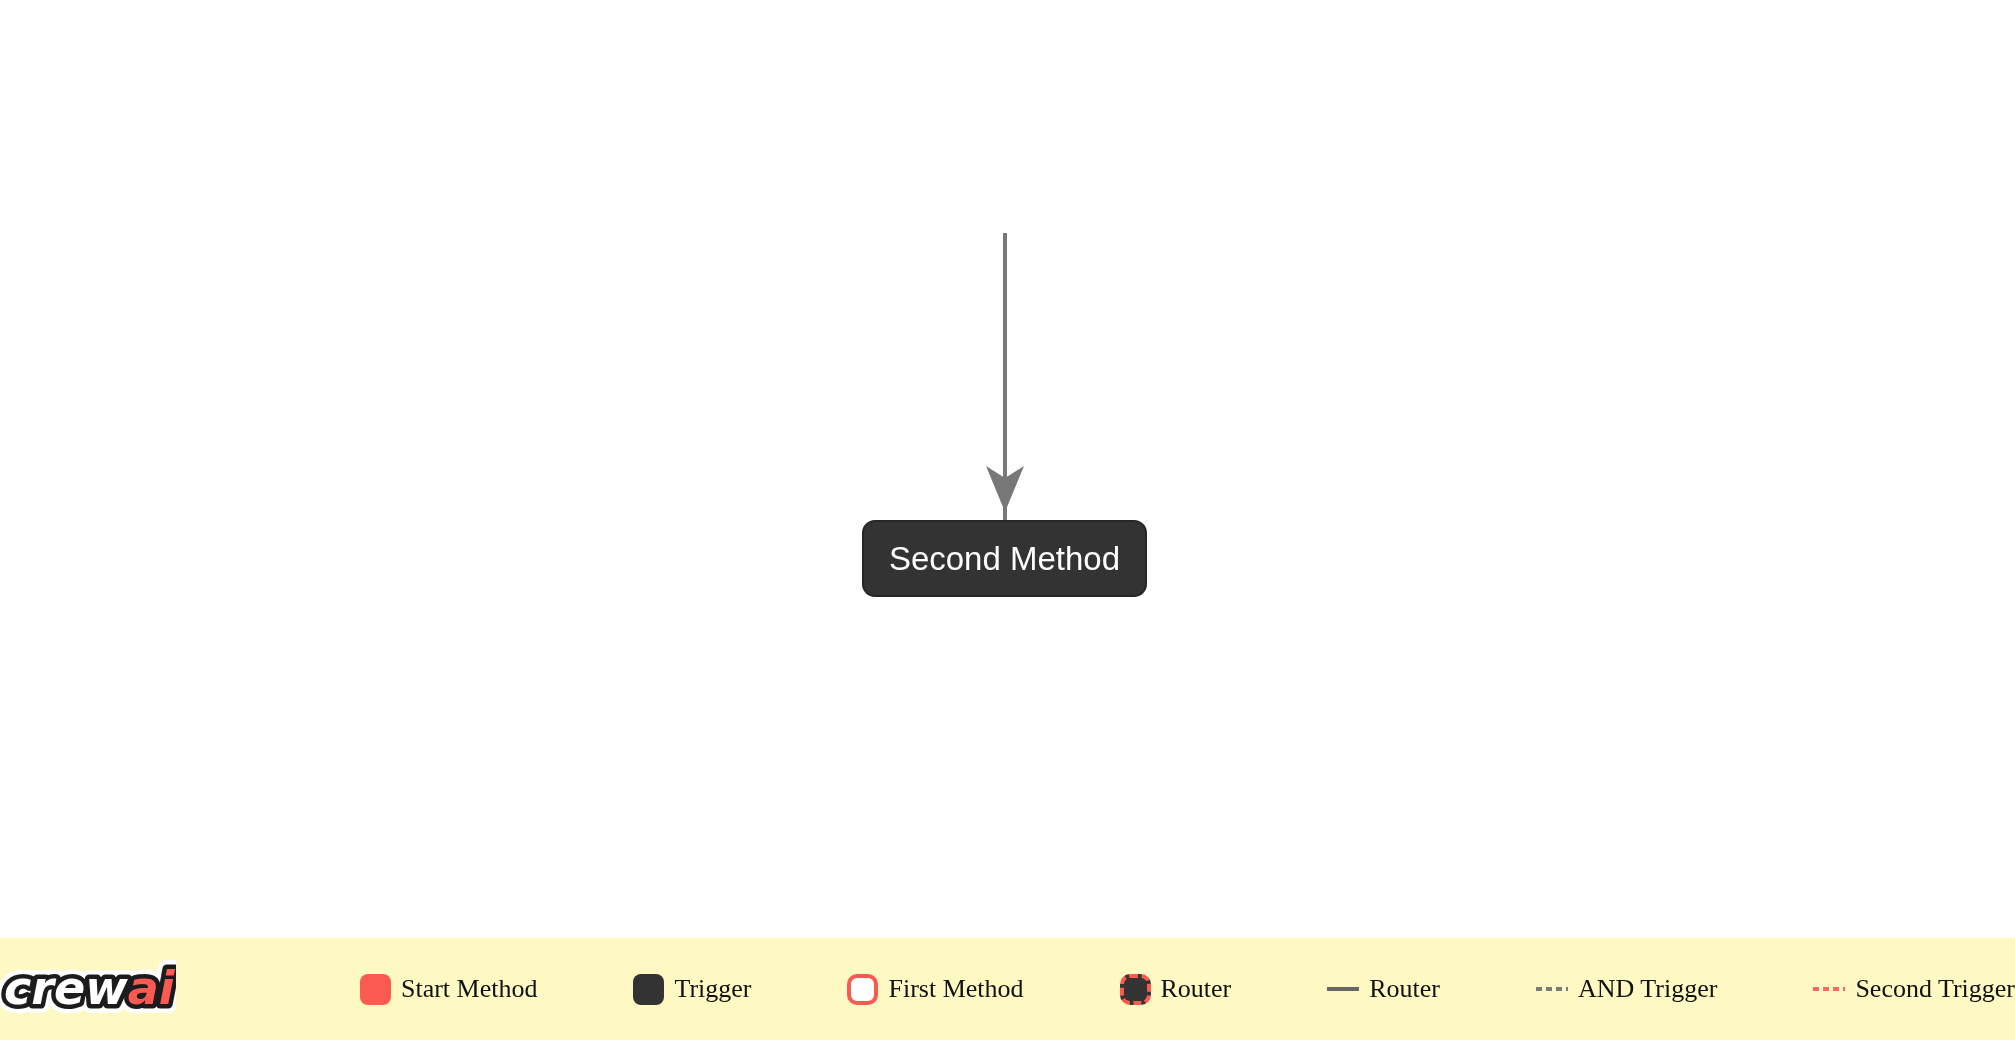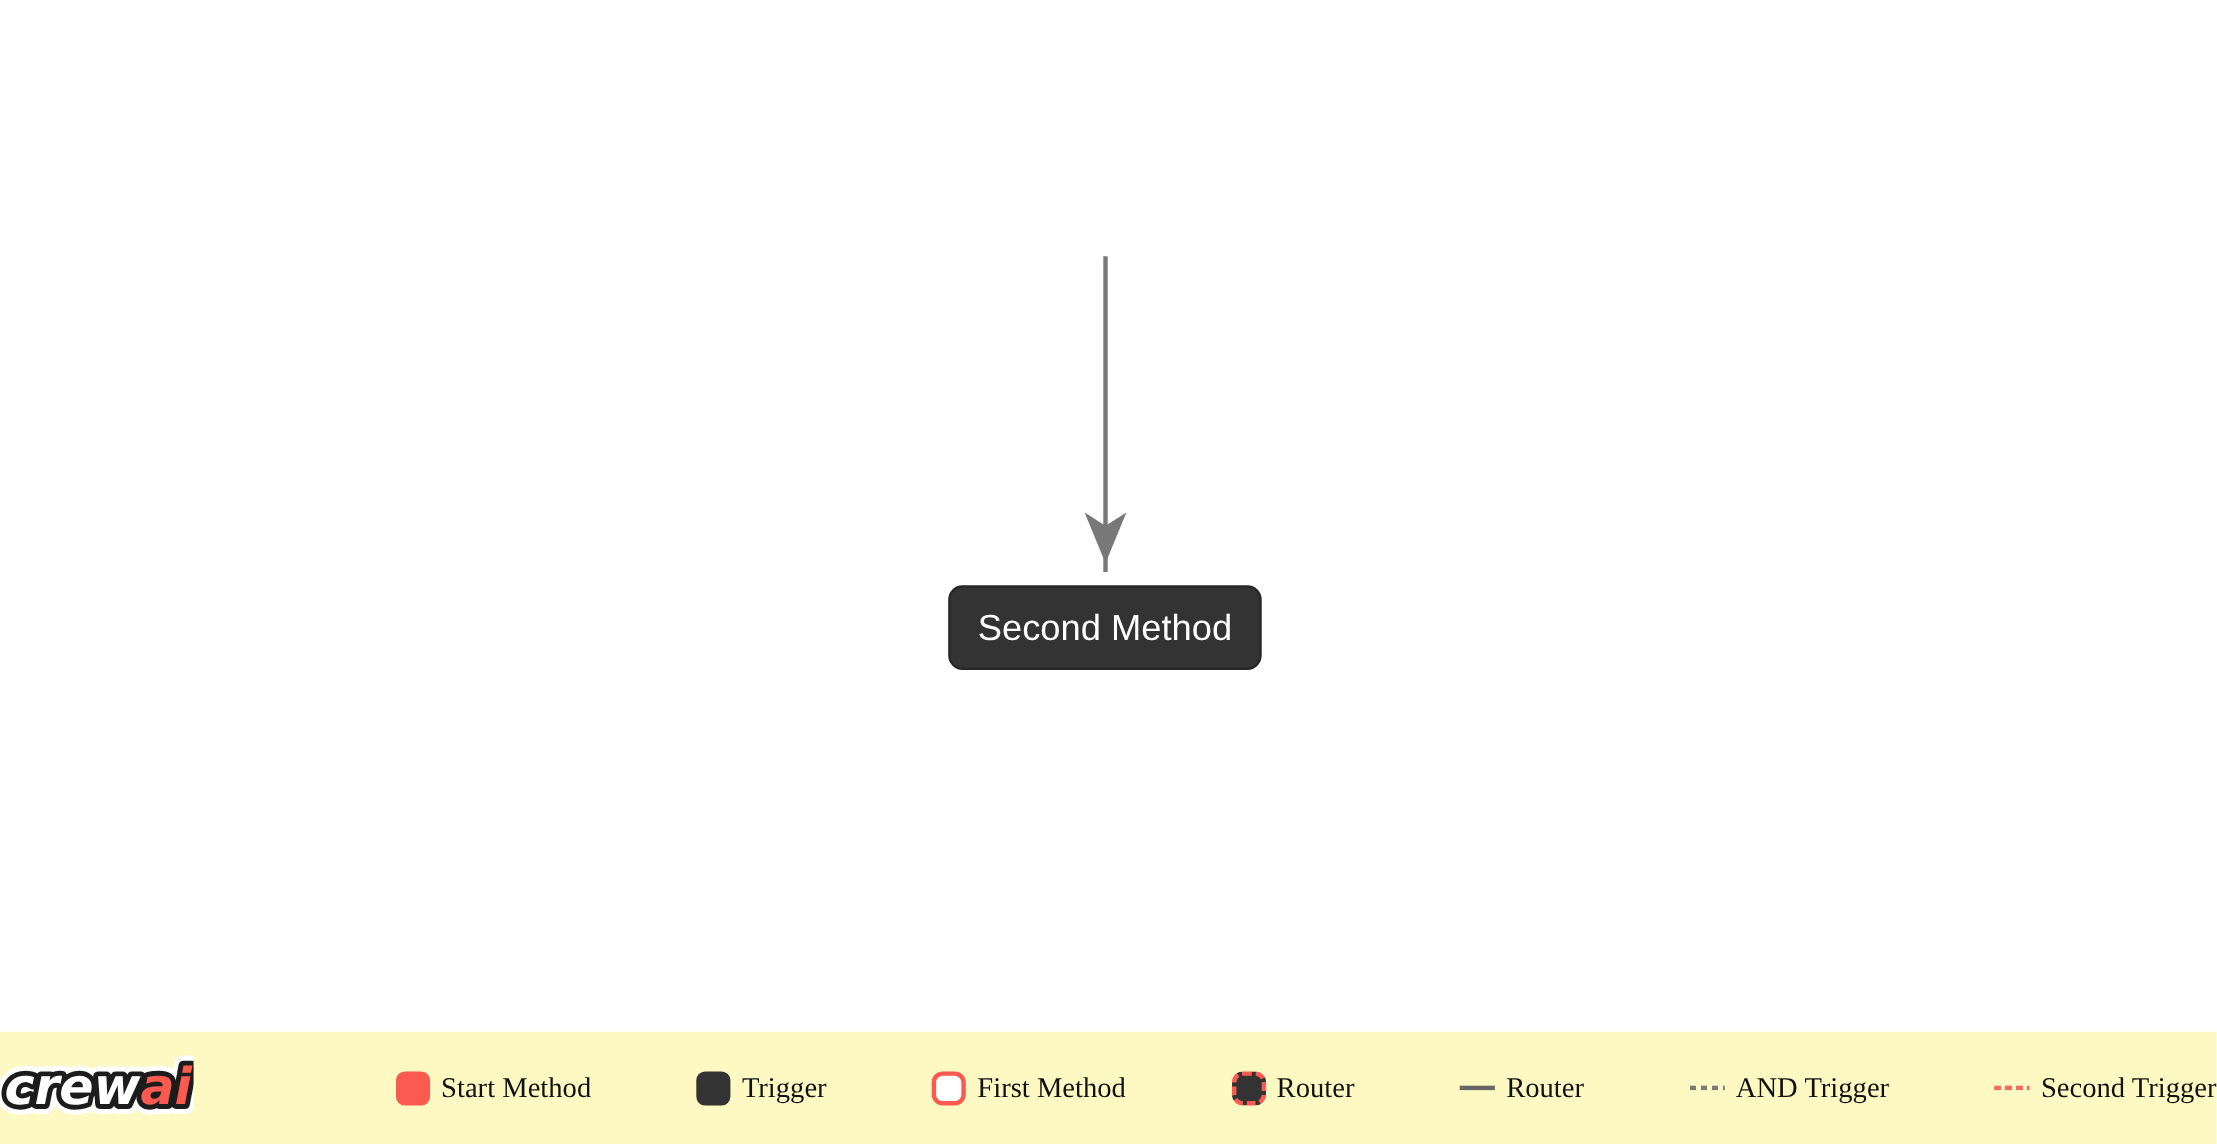--- a/index.html
+++ b/index.html
@@ -37,21 +37,21 @@
     white-space: nowrap;
     cursor: pointer;
   }
   .node-start {
     left: 887px; top: 157px;
     width: 236px; height: 76px;
     background: #FB5A50;
     border: 2px solid #E2463B;
   }
   .node-method {
-    left: 862px; top: 532px;
+    left: 862px; top: 520px;
     width: 285px; height: 77px;
     background: #333333;
     border: 2px solid #262626;
   }
 
   
   .legend {
     position: absolute;
     left: 0; bottom: 0;
     width: 2015px;

